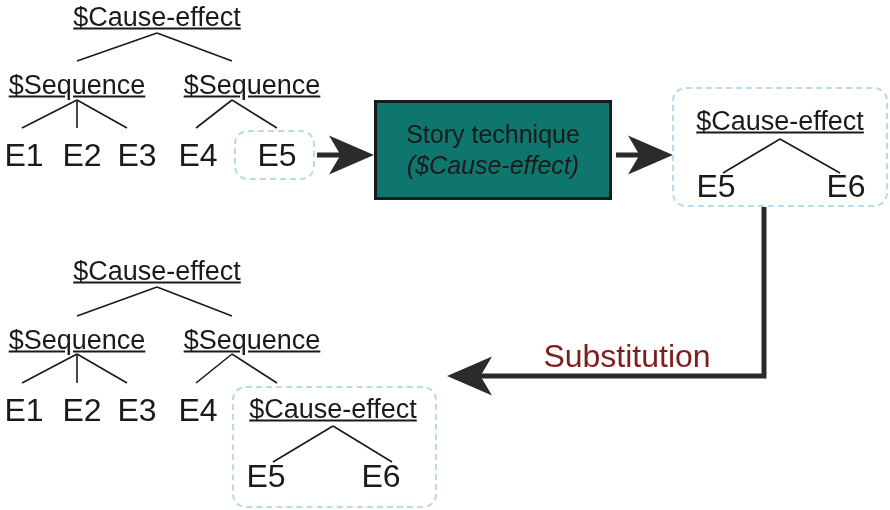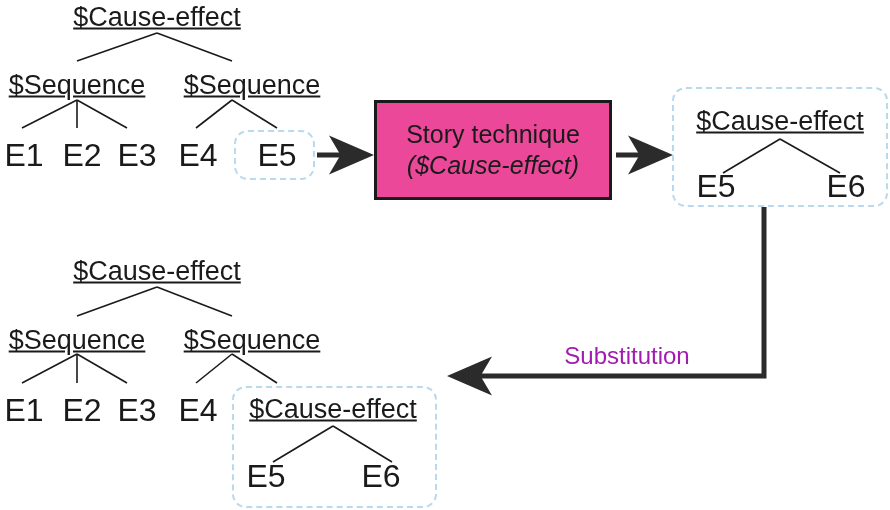--- a/index.html
+++ b/index.html
@@ -34,21 +34,21 @@
   .nt {           
     font-size: 27px;
     text-decoration: underline;
   }
   .term {         
     font-size: 32px;
   }
   .proc-box {
     position: absolute;
     border: 3px solid #1a1a1a;
-    background: #ec4899;
+    background: #0f766e;
     box-sizing: border-box;
   }
   .proc-box .line1,
   .proc-box .line2 {
     position: absolute;
     left: 50%;
     transform: translateX(-50%);
     white-space: nowrap;
     color: #1a1a1a;
     font-size: 25px;
@@ -58,22 +58,22 @@
   .proc-box .line2 { top: 50px; font-style: italic; }
   .dashed-box {
     position: absolute;
     border: 2px dashed #b9d9ee;
     border-radius: 14px;
     box-sizing: border-box;
     background: transparent;
   }
   .edge-label {
     position: absolute;
-    color: #a21caf;
-    font-size: 24px;
+    color: #7f1d1d;
+    font-size: 32px;
     white-space: nowrap;
     transform: translate(-50%, -50%);
     line-height: 1;
   }
 </style>
 </head>
 <body>
 
 <div id="canvas">
 

